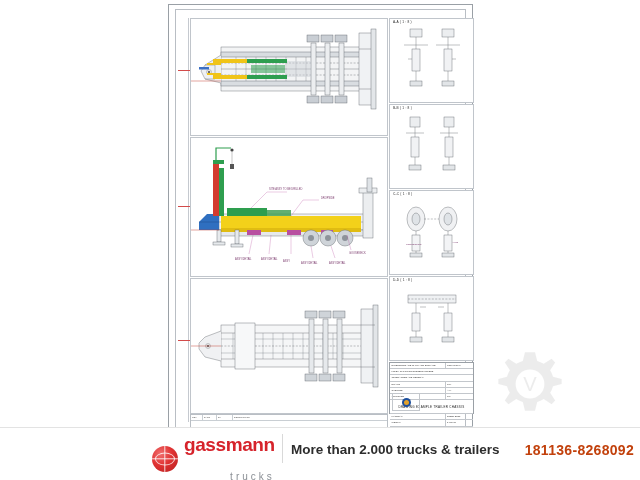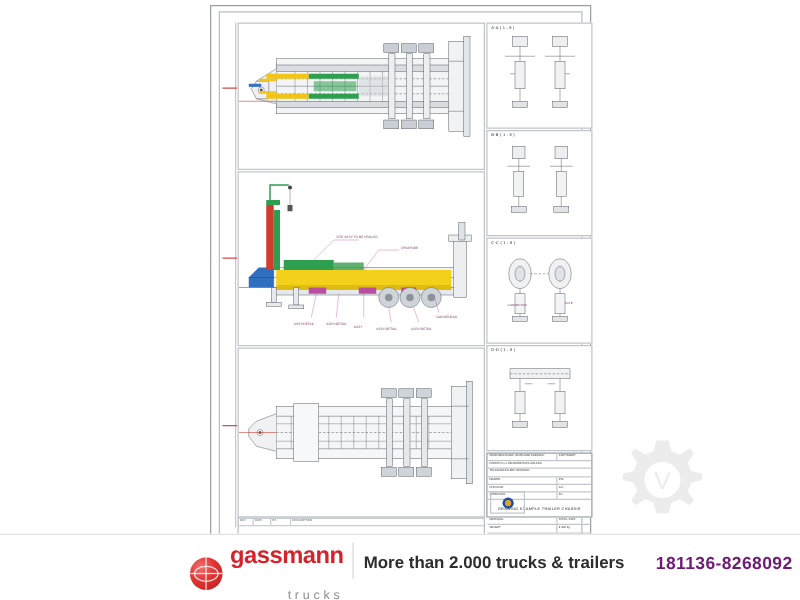--- a/index.html
+++ b/index.html
@@ -274,21 +274,21 @@
     font-size: 13.5px;
     font-weight: bold;
     color: #2d2d2d;
   }
   .refnum {
     position: absolute;
     right: 6px;
     top: 14px;
     font-size: 14px;
     font-weight: bold;
-    color: #701a75;
+    color: #c2410c;
     letter-spacing: 0.3px;
   }
 
   
   .watermark {
     position: absolute;
     right: 74px;
     top: 348px;
     width: 72px;
     height: 72px;

